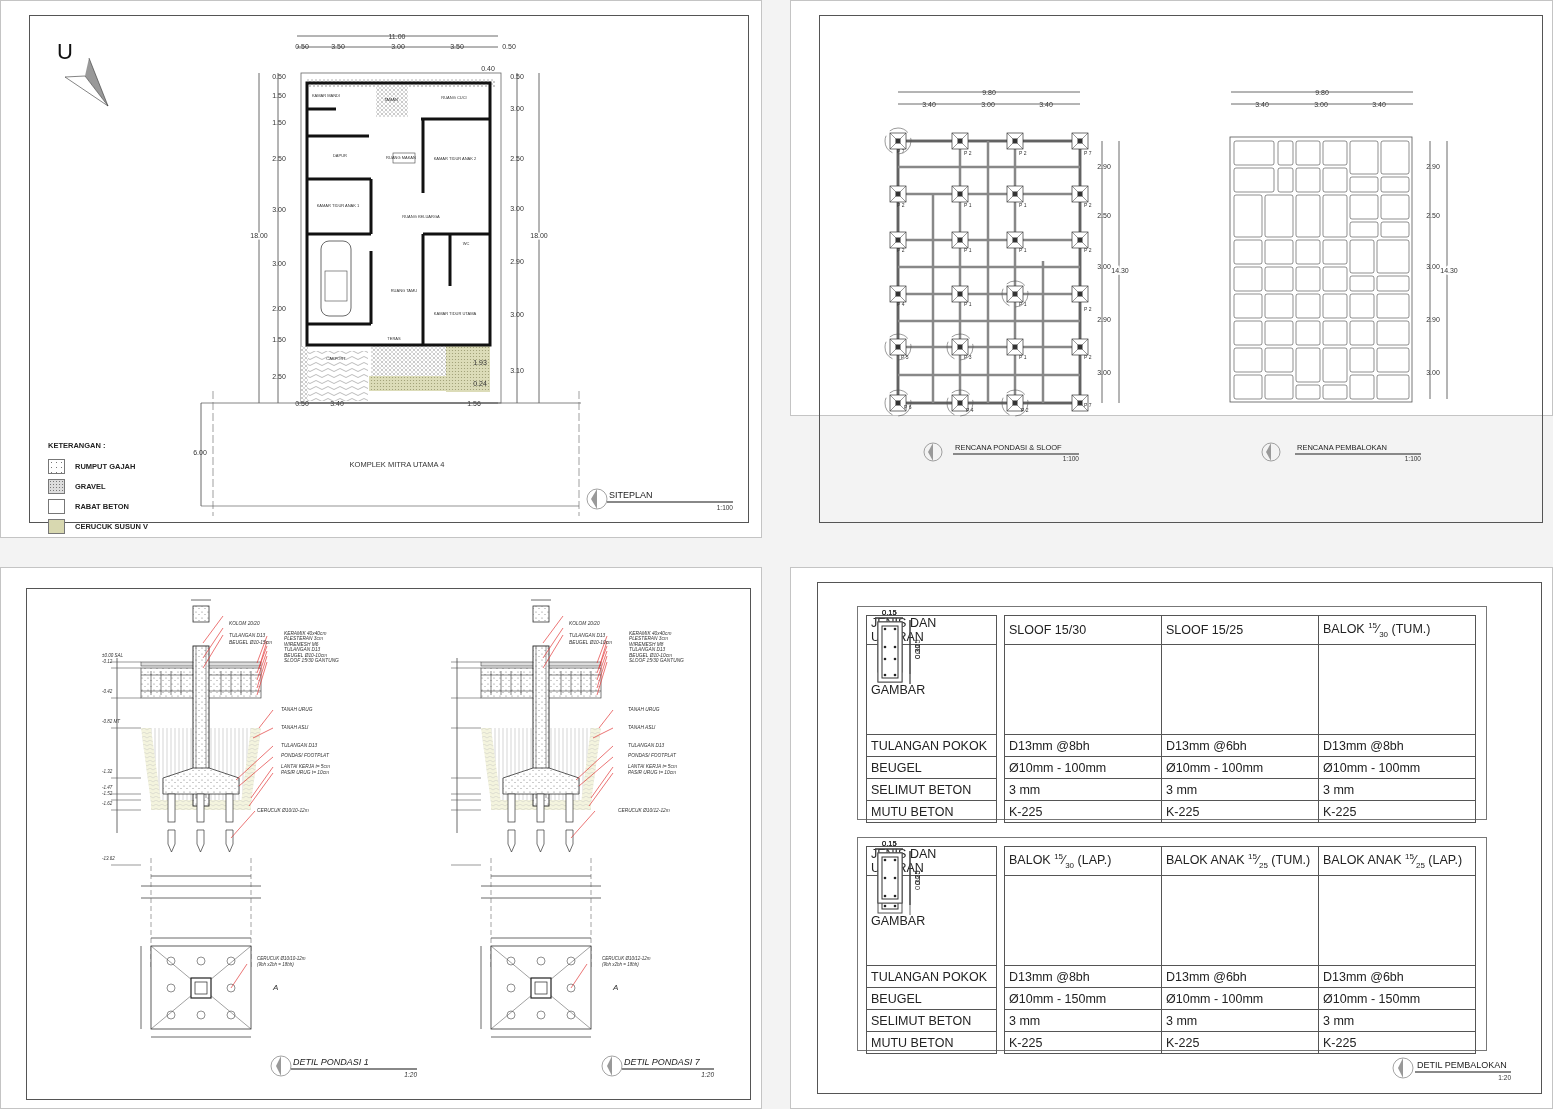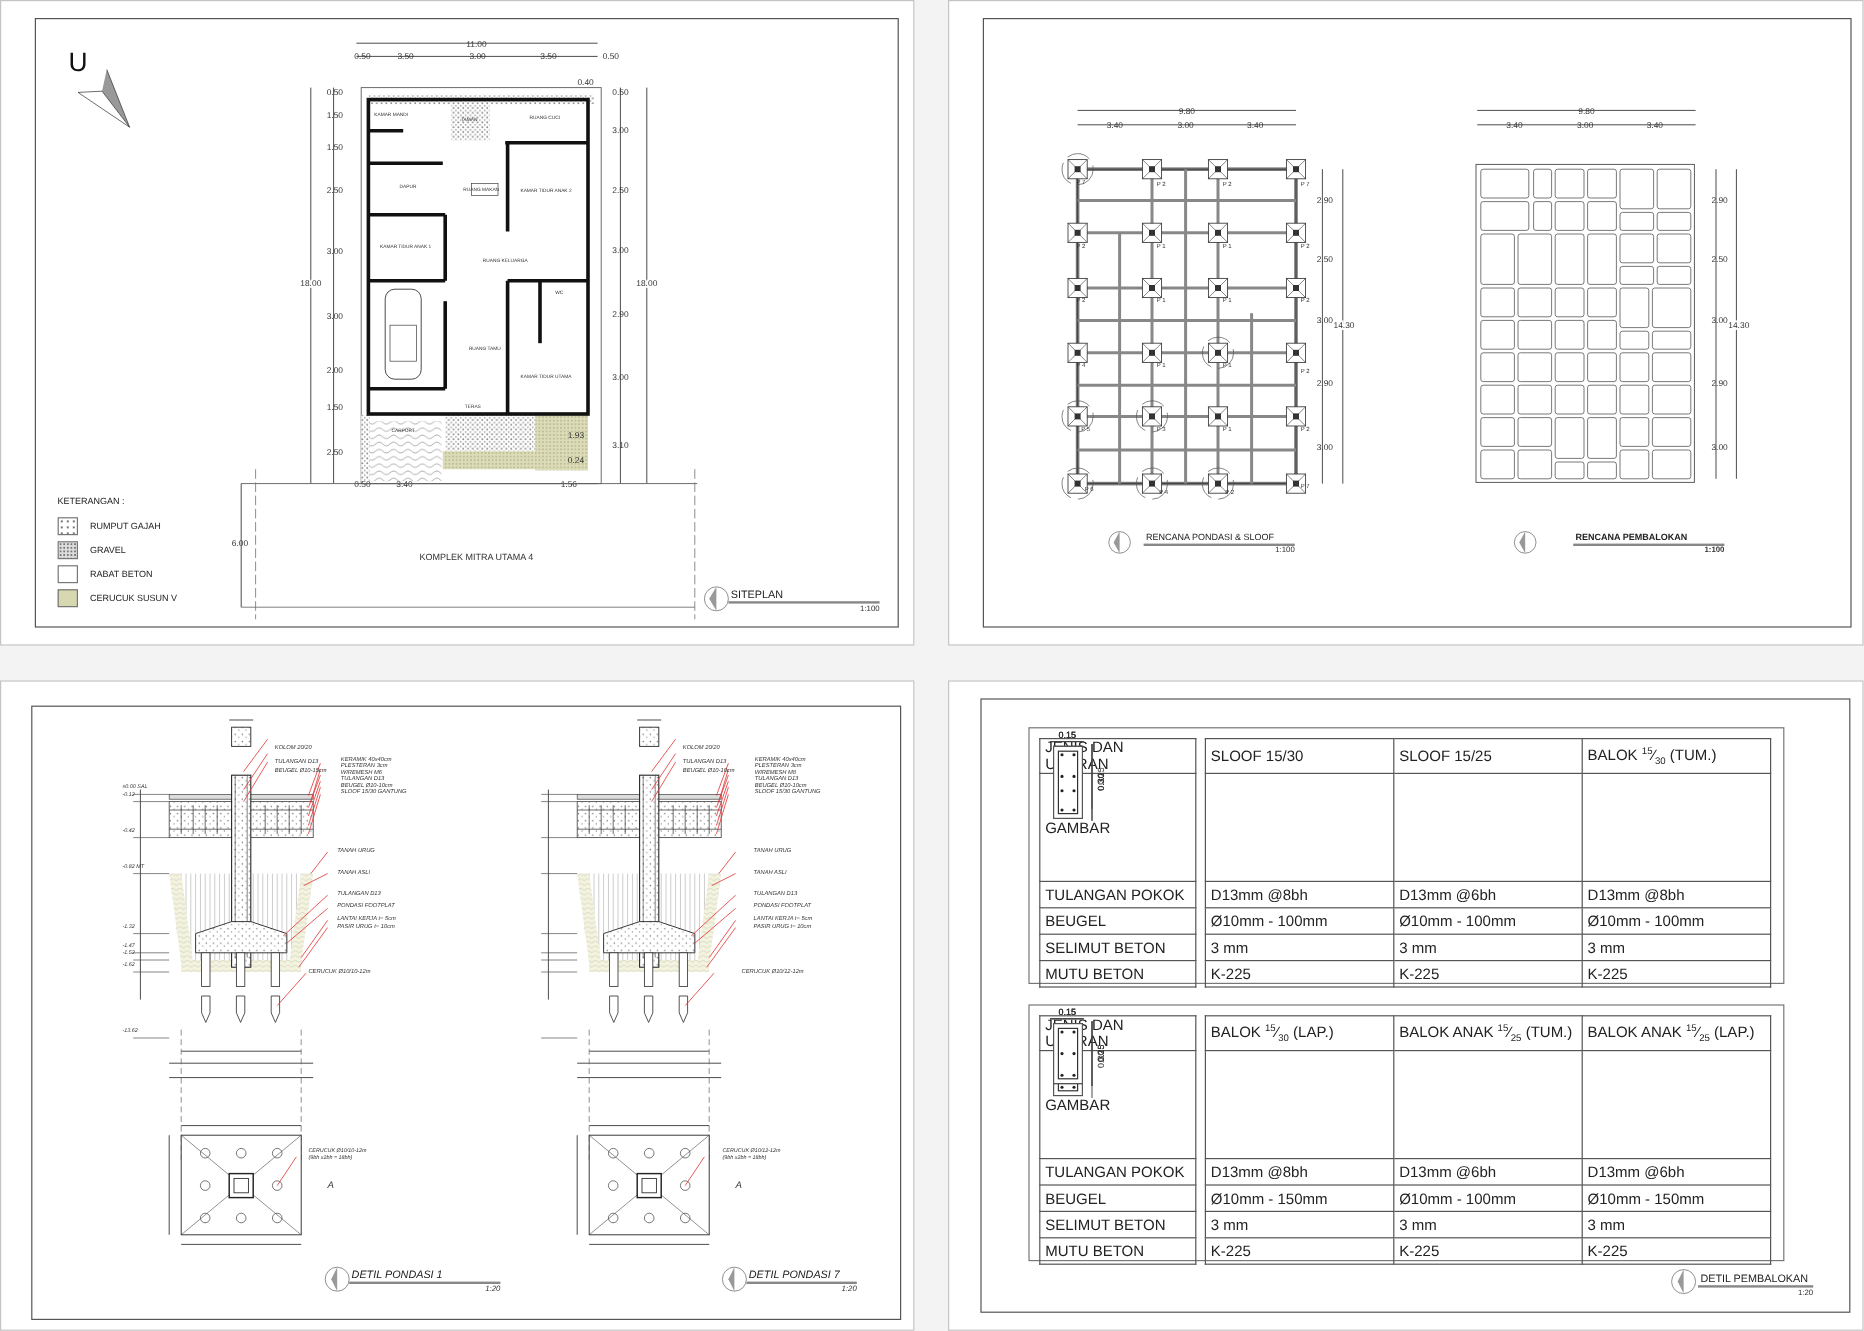--- a/index.html
+++ b/index.html
@@ -155,21 +155,21 @@
     <line x1="200" y1="505" x2="578" y2="505" stroke="#666" stroke-width="0.7"></line>
     <text x="199" y="454" font-size="7" class="t" text-anchor="middle">6.00</text>
     <text x="396" y="466" font-size="7.5" class="t" text-anchor="middle">KOMPLEK MITRA UTAMA 4</text>
 
     <g>
       <circle cx="596" cy="498" r="10" fill="none" stroke="#666" stroke-width="0.6"></circle>
       <path d="M596,488 L590,498 L596,508 Z" fill="#999"></path>
     </g>
   </svg>
   <div style="position:absolute;left:56px;top:38px;font-size:22px;color:#111;">U</div>
-  <div class="legend" style="left:47px;top:412px;">
+  <div class="legend" style="left:47px;top:440px;font-weight:bold;">
     <div style="margin-bottom:6px">KETERANGAN :</div>
     <div class="row">
         <span class="sw" style="background:radial-gradient(#777 0.7px,transparent 1px) 0 0/5px 5px"></span>
         <span>RUMPUT GAJAH</span>
       </div>
     <div class="row">
         <span class="sw" style="background:radial-gradient(#777 0.9px,#ddd 1px) 0 0/3px 3px"></span>
         <span>GRAVEL</span>
       </div>
     <div class="row">
@@ -180,21 +180,21 @@
         <span class="sw" style="background:#d8d8b0"></span>
         <span>CERUCUK SUSUN V</span>
       </div>
   </div>
   <div class="title-block" style="left:606px;top:489px;width:126px;">
     <span class="lbl" style="width:126px">SITEPLAN</span>
     <span class="scale">1:100</span>
   </div>
 </div>
 
-<div class="sheet" style="left:790px;top:0;width:763px;height:538px;">
+<div class="sheet" style="left:790px;top:0;width:763px;height:416px;">
   <div class="inner" style="left:28px;top:14px;width:724px;height:508px;"></div>
   <svg width="763" height="538">
     <defs>
       <g id="foot">
         <rect x="-8" y="-8" width="16" height="16" fill="#fff" stroke="#333" stroke-width="0.7"></rect>
         <line x1="-8" y1="-8" x2="8" y2="8" stroke="#333" stroke-width="0.5"></line>
         <line x1="8" y1="-8" x2="-8" y2="8" stroke="#333" stroke-width="0.5"></line>
         <rect x="-2.5" y="-2.5" width="5" height="5" fill="#333"></rect>
       </g>
     </defs>
@@ -382,21 +382,21 @@
         <text x="218" y="272" style="paint-order:stroke;stroke:#fff;stroke-width:3">14.30</text>
       </g>
       <circle cx="40" cy="451" r="9" fill="none" stroke="#666" stroke-width="0.6"></circle>
       <path d="M40,442 L35,451 L40,460 Z" fill="#999"></path>
     </g>
   </svg>
   <div class="title-block" style="left:162px;top:442px;width:126px;">
     <span class="lbl" style="width:126px;font-size:7.5px">RENCANA PONDASI &amp; SLOOF</span>
     <span class="scale" style="top:12px">1:100</span>
   </div>
-  <div class="title-block" style="left:520px;top:442px;width:126px;font-weight:bold;">
+  <div class="title-block" style="left:504px;top:442px;width:126px;">
     <span class="lbl" style="width:126px;font-size:7.5px">RENCANA PEMBALOKAN</span>
     <span class="scale" style="top:12px">1:100</span>
   </div>
 </div>
 
 <div class="sheet" style="left:0;top:567px;width:762px;height:542px;font-style:italic;">
   <div class="inner" style="left:25px;top:20px;width:725px;height:512px;"></div>
   <svg width="762" height="542">
     <defs>
       <pattern id="soil" width="4" height="10" patternUnits="userSpaceOnUse">

